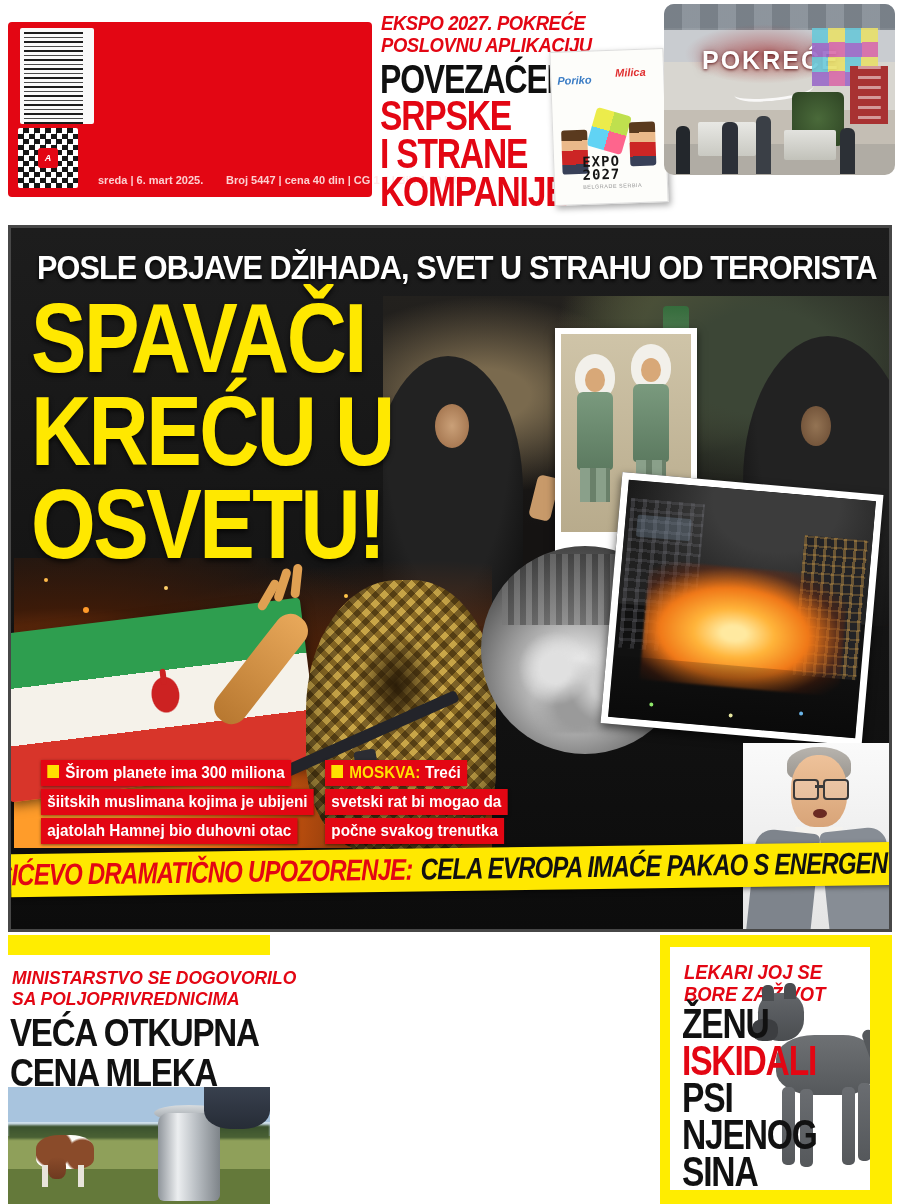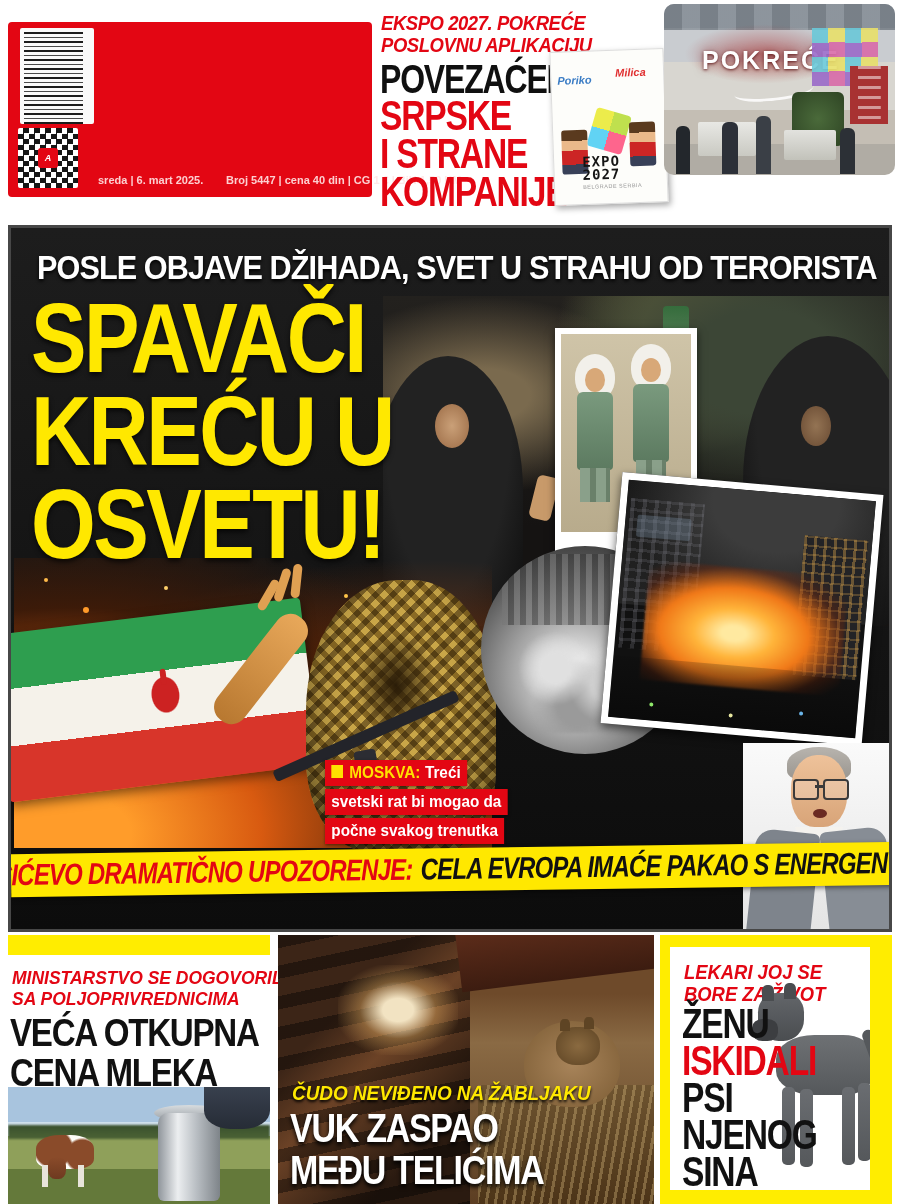--- a/index.html
+++ b/index.html
@@ -348,20 +348,32 @@
       <div class="abs" id="rifle-mag"></div>
     </div>
 
     <div class="abs nw" id="main-kicker">POSLE OBJAVE DŽIHADA, SVET U STRAHU OD TERORISTA</div>
     <div class="abs" id="main-headline">
       <div class="nw">SPAVAČI</div>
       <div class="nw">KREĆU U</div>
       <div class="nw">OSVETU!</div>
     </div>
 
+    <div class="abs bullet-col" id="bullet-1">
+      <div class="bl">
+          <span class="sq"></span>
+          <span>Širom planete ima 300 miliona</span>
+        </div>
+      <div class="bl">
+          <span>šiitskih muslimana kojima je ubijeni</span>
+        </div>
+      <div class="bl">
+          <span>ajatolah Hamnej bio duhovni otac</span>
+        </div>
+    </div>
     <div class="abs bullet-col" id="bullet-2">
       <div class="bl">
           <span class="sq"></span>
           <span class="yprefix">MOSKVA:</span>
           <span>Treći</span>
         </div>
       <div class="bl">
           <span>svetski rat bi mogao da</span>
         </div>
       <div class="bl">
@@ -403,36 +415,20 @@
       <div class="abs" id="cow-body"></div>
       <div class="abs" id="cow-head"></div>
       <div class="abs cow-leg" style="left:34px;top:78px;"></div>
       <div class="abs cow-leg" style="left:70px;top:78px;"></div>
       <div class="abs" id="can-lid"></div>
       <div class="abs" id="milk-can"></div>
       <div class="abs" id="farmer"></div>
     </div>
   </div>
 
-  <div class="abs" id="wolf-col">
-    <div class="abs" id="barn-l"></div>
-    <div class="abs" id="barn-flash"></div>
-    <div class="abs" id="barn-r"></div>
-    <div class="abs" id="beam"></div>
-    <div class="abs" id="hay"></div>
-    <div class="abs" id="wolf-body"></div>
-    <div class="abs" id="wolf-head"></div>
-    <div class="abs wolf-ear" style="left:282px;top:84px;"></div>
-    <div class="abs wolf-ear" style="left:306px;top:82px;"></div>
-    <div class="abs nw" id="wolf-kicker">ČUDO NEVIĐENO NA ŽABLJAKU</div>
-    <div class="abs nw" id="wolf-headline">
-      <div>VUK ZASPAO</div>
-      <div>MEĐU TELIĆIMA</div>
-    </div>
-  </div>
 
   <div class="abs" id="dog-col">
     <div class="abs" id="dog-fig">
       <div class="abs" id="dog-body"></div>
       <div class="abs" id="dog-head"></div>
       <div class="abs dog-ear" style="left:14px;top:14px;"></div>
       <div class="abs dog-ear" style="left:36px;top:12px;"></div>
       <div class="abs" id="dog-muzzle"></div>
       <div class="abs dog-leg" style="left:34px;top:116px;"></div>
       <div class="abs dog-leg" style="left:52px;top:118px;"></div>

